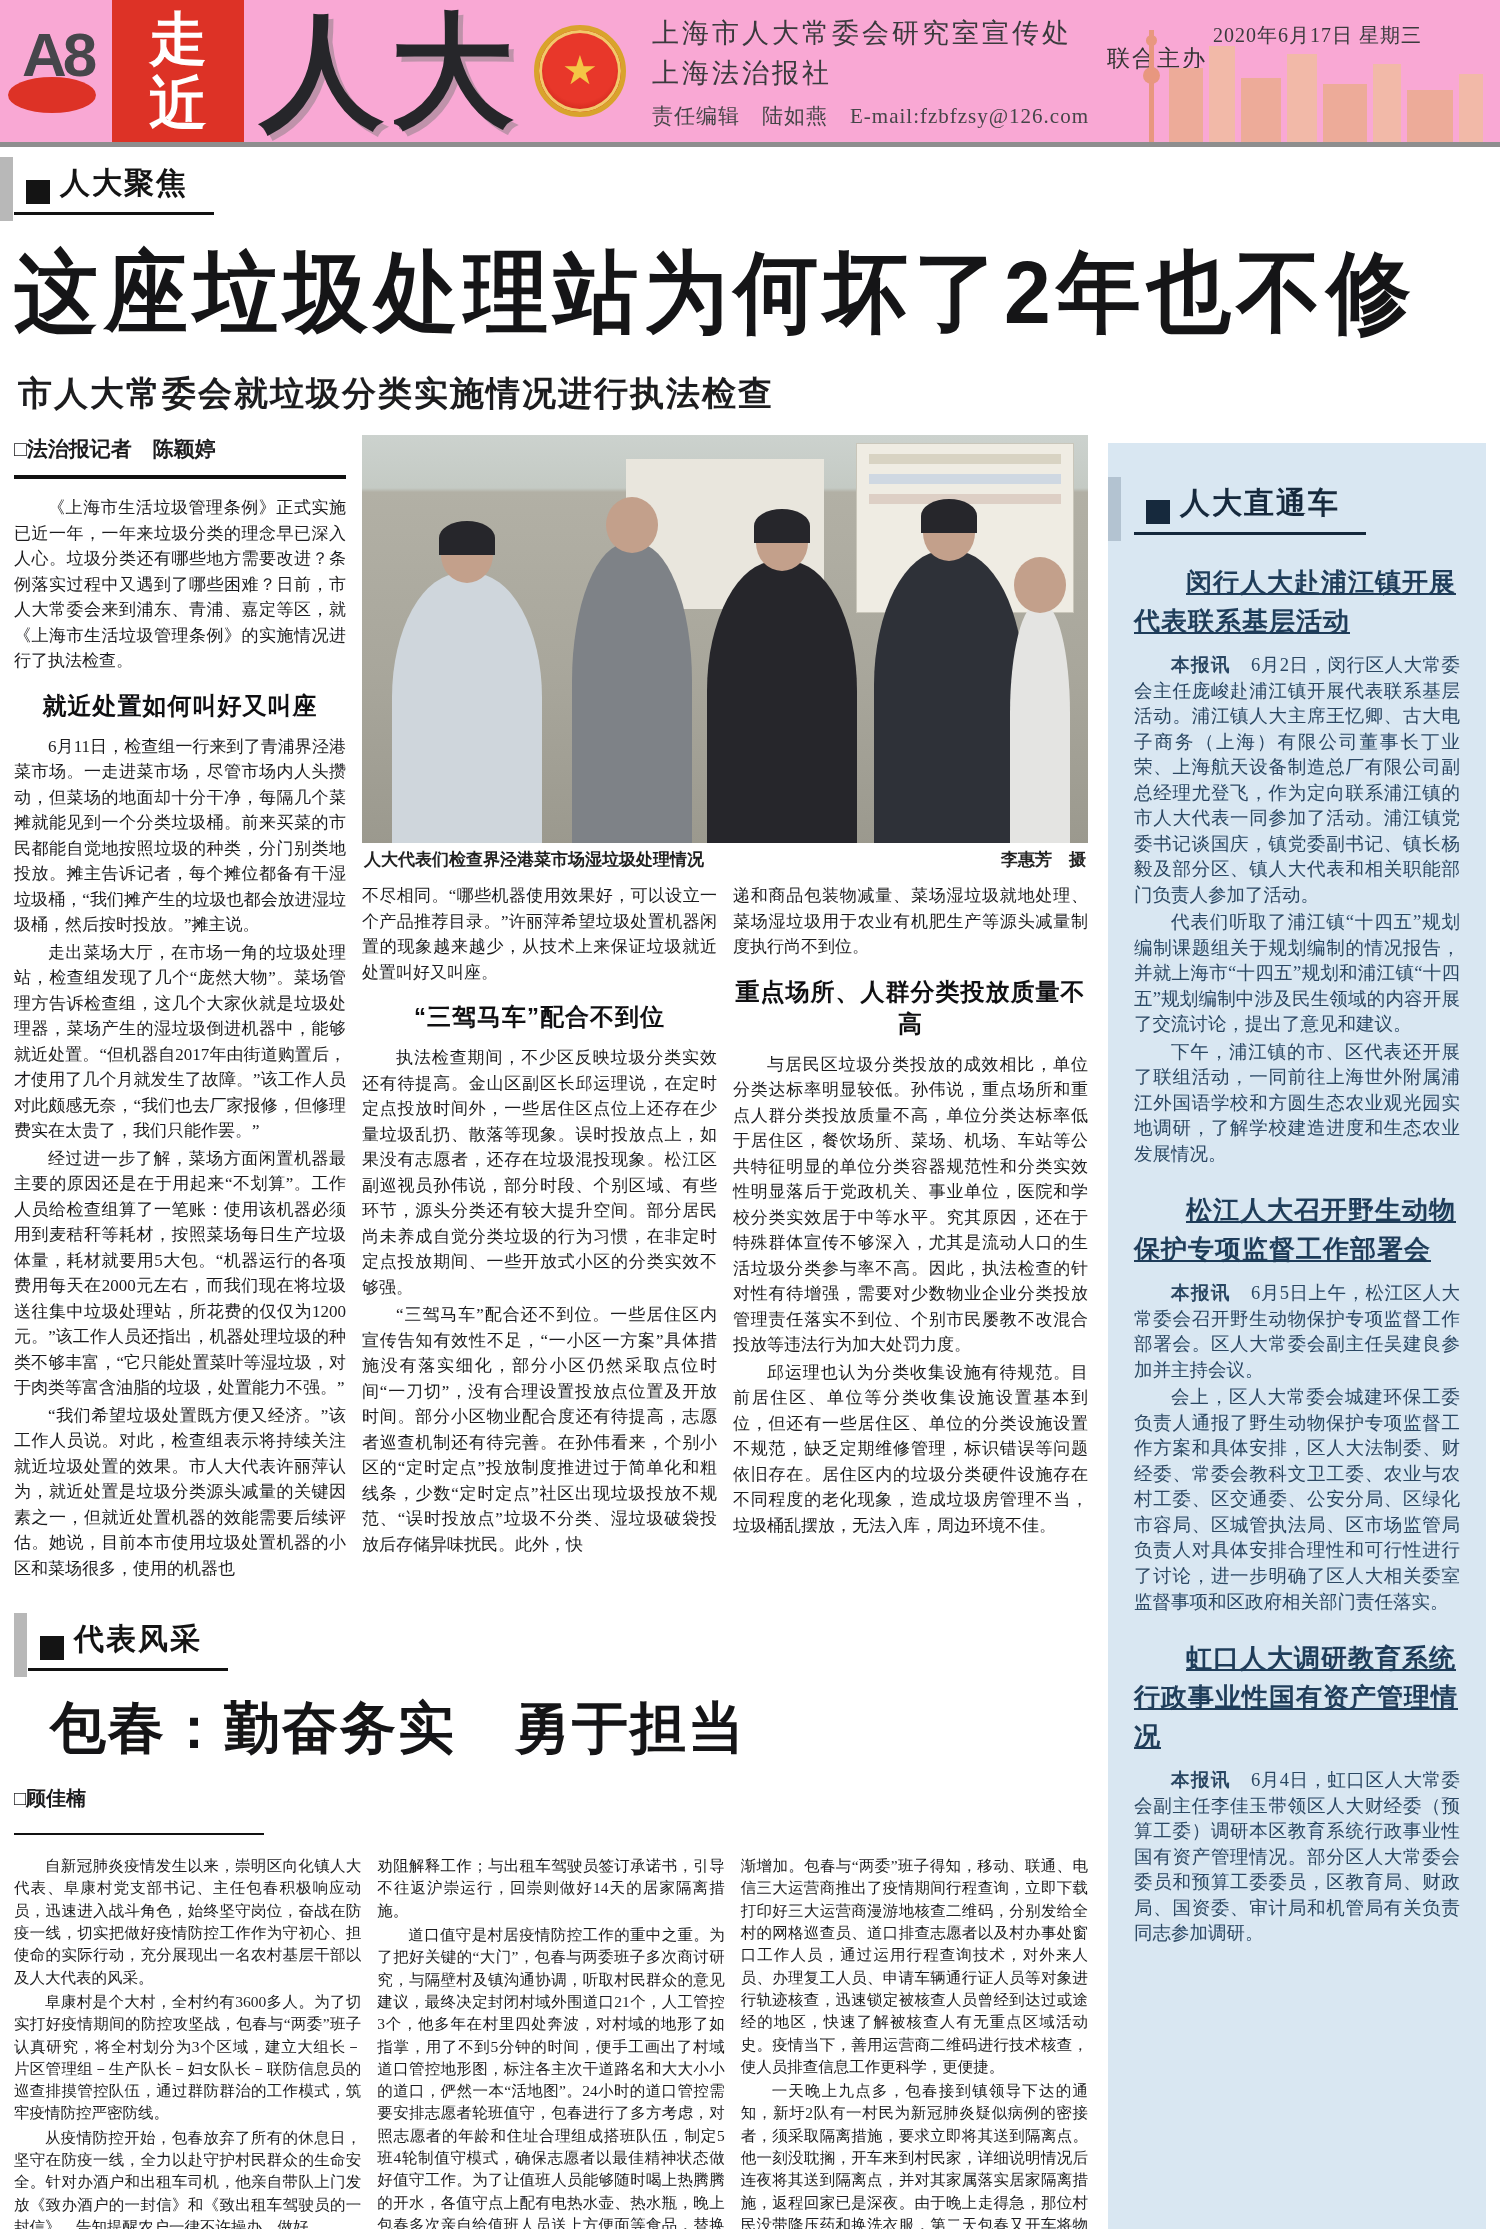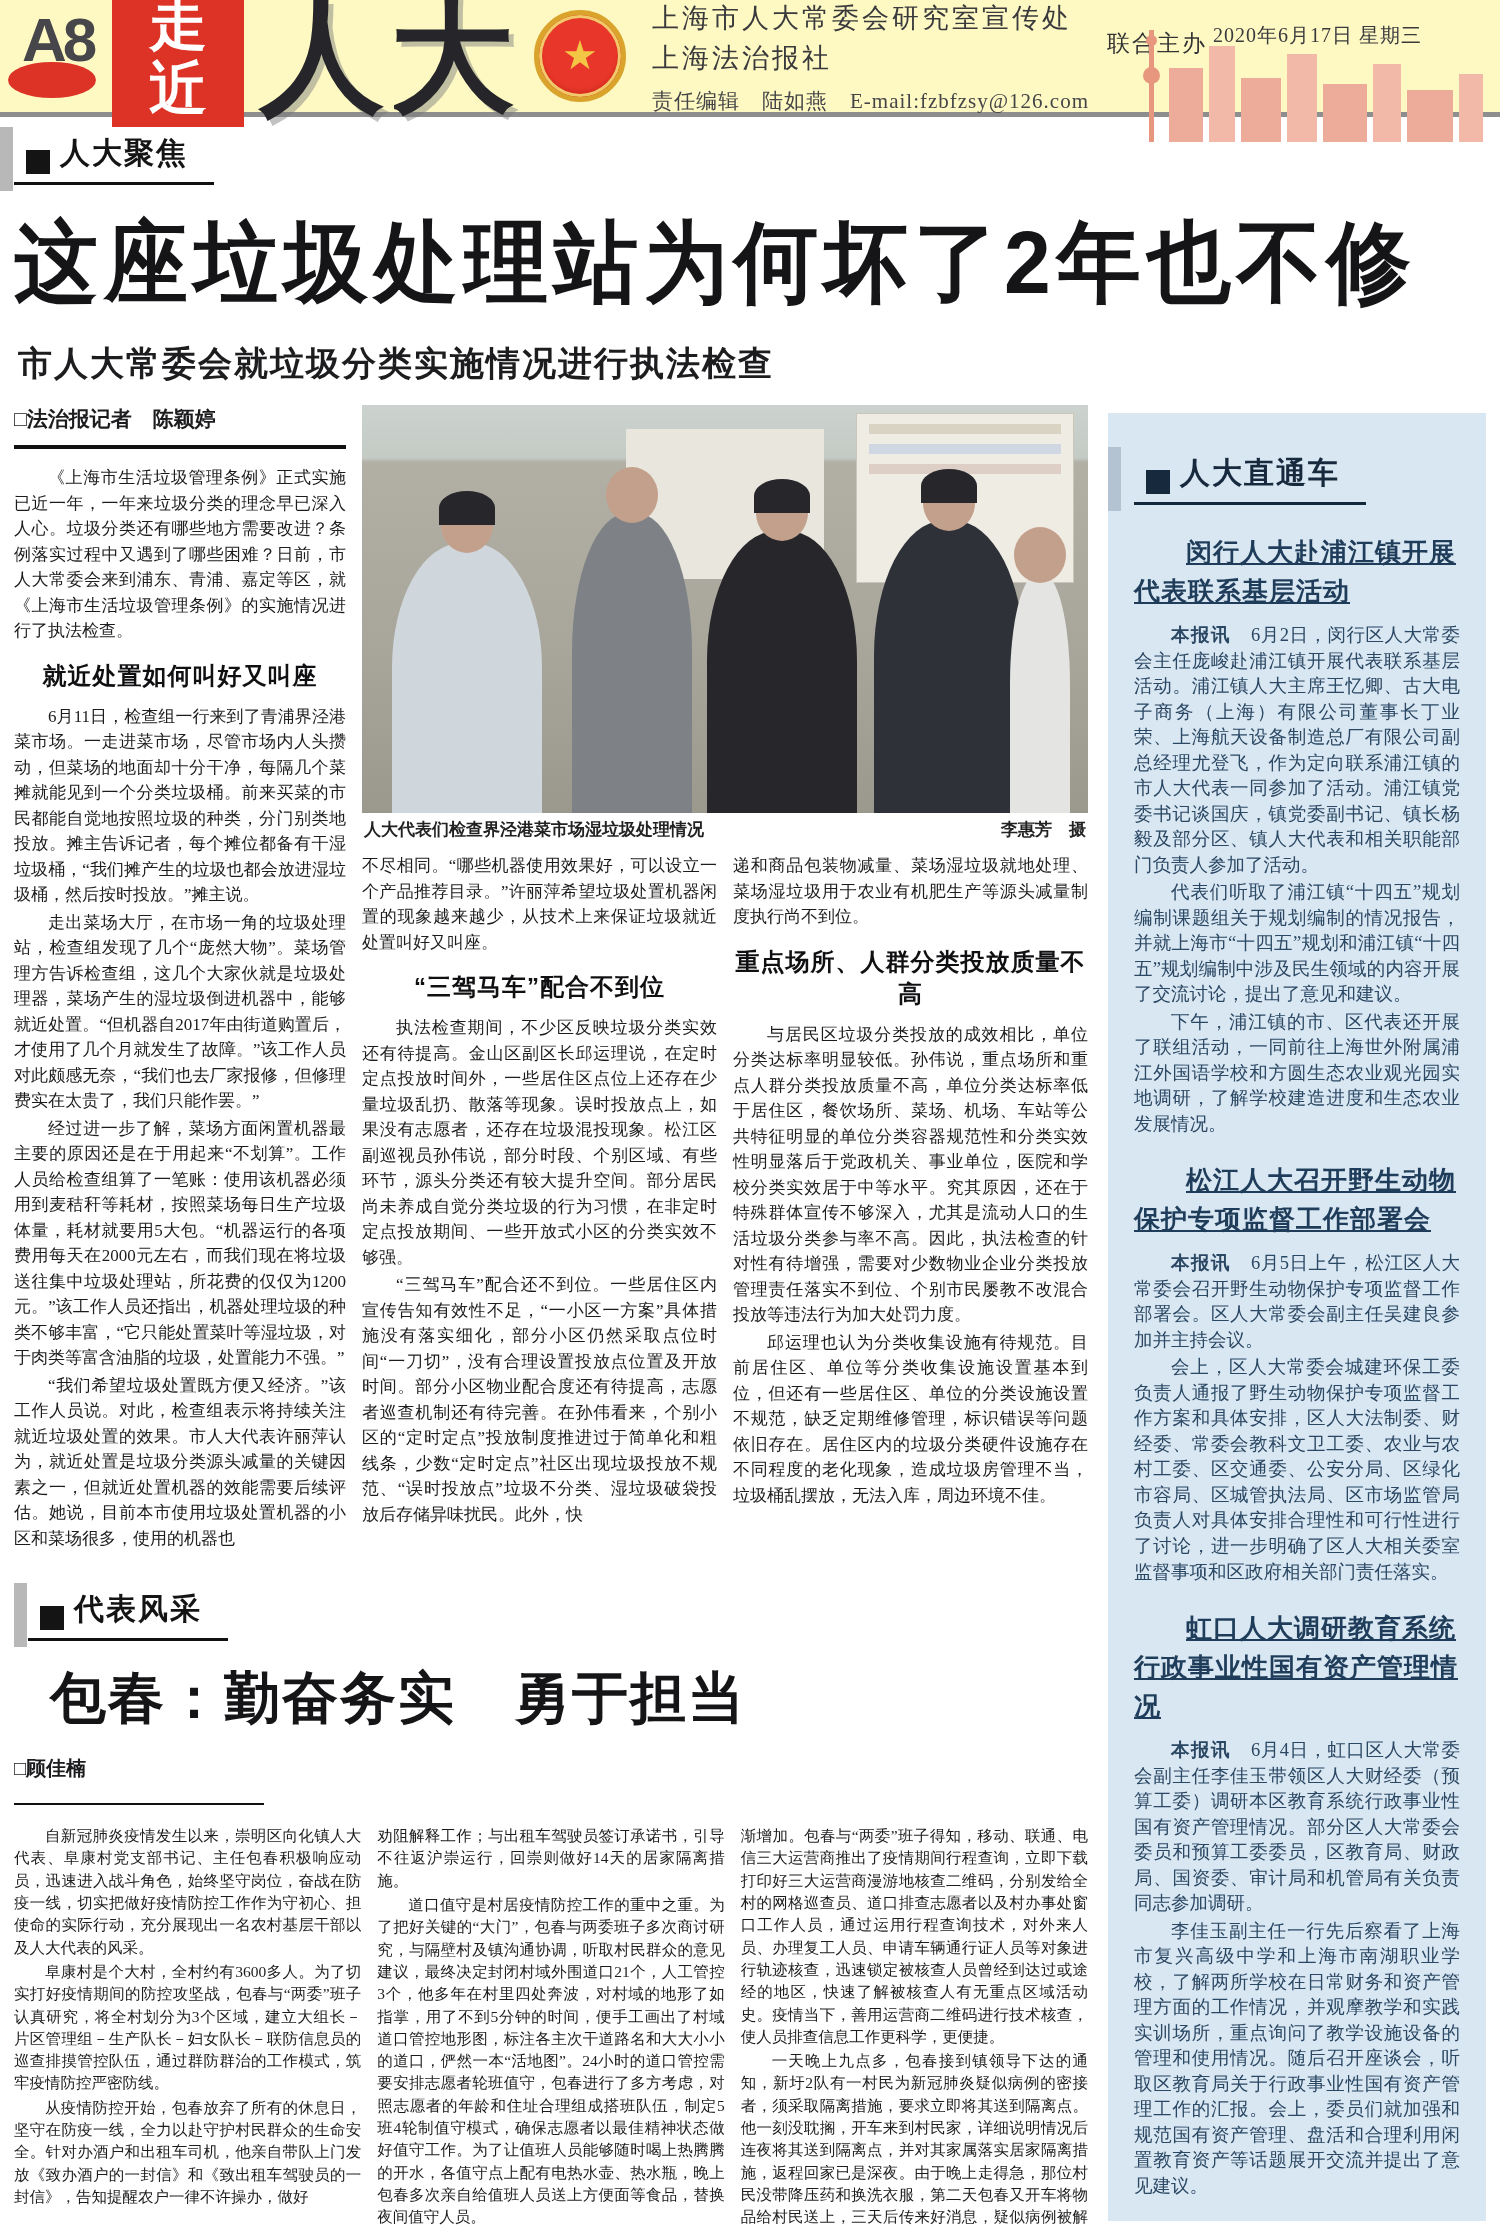--- a/index.html
+++ b/index.html
@@ -3,21 +3,21 @@
 <meta charset="utf-8">
 <style>
   * { box-sizing: border-box; margin: 0; padding: 0; }
   html,body { background:#e9e9e9; }
   .page {
     position: relative; width: 1500px; height: 2229px; margin: 0 auto;
     background: #fff; overflow: hidden;
     font-family: "Liberation Serif", serif; color: #1c1c1e;
   }
   
-  .masthead { position: relative; height: 112px; background: #fef9c3; display: flex; align-items: center; }
+  .masthead { position: relative; height: 142px; background: #f9a8d4; display: flex; align-items: center; }
   .edition { position: relative; width: 112px; height: 120px; flex: 0 0 112px; }
   .edition-oval { position: absolute; left: 8px; top: 66px; width: 88px; height: 36px; background: #dd3226; border-radius: 50%; }
   .edition-text { position: absolute; left: 22px; top: 8px; font-family: "Liberation Sans", sans-serif; font-weight: 900; font-size: 62px; color: #46464b; letter-spacing: -4px; }
   .red-box { width: 132px; height: 142px; background: #dd3226; color: #fff; display: flex; flex-direction: column; align-items: center; justify-content: center; font-family: "Liberation Sans", sans-serif; font-weight: 900; }
   .red-box span { font-size: 58px; line-height: 64px; }
   .masthead-title { font-family: "Liberation Sans", sans-serif; font-weight: 900; font-size: 124px; line-height: 1; color: #26262a; margin: 0 14px 0 16px; letter-spacing: 6px; text-shadow: 5px 5px 0 rgba(120,120,120,.45); }
   .emblem { position: relative; width: 92px; height: 92px; border-radius: 50%; background: radial-gradient(circle at 50% 45%, #e8372a 58%, #d32a1e 72%); border: 5px solid #d9a32c; box-shadow: inset 0 0 0 3px #f1c96a; flex: 0 0 92px; display:flex; align-items:center; justify-content:center; }
   .emblem-star { color: #f4c645; font-size: 40px; line-height: 1; }
   .org-block { margin-left: 26px; color: #3a3a3d; }
   .org-line { font-size: 27px; letter-spacing: 3px; line-height: 40px; font-family: "Liberation Serif", serif; }
@@ -209,17 +209,16 @@
       <div>
           <div class="sb-title">闵行人大赴浦江镇开展代表联系基层活动</div>
           <p class="sb-p"><b>本报讯　</b>6月2日，闵行区人大常委会主任庞峻赴浦江镇开展代表联系基层活动。浦江镇人大主席王忆卿、古大电子商务（上海）有限公司董事长丁业荣、上海航天设备制造总厂有限公司副总经理尤登飞，作为定向联系浦江镇的市人大代表一同参加了活动。浦江镇党委书记谈国庆，镇党委副书记、镇长杨毅及部分区、镇人大代表和相关职能部门负责人参加了活动。</p>
           <p class="sb-p">代表们听取了浦江镇“十四五”规划编制课题组关于规划编制的情况报告，并就上海市“十四五”规划和浦江镇“十四五”规划编制中涉及民生领域的内容开展了交流讨论，提出了意见和建议。</p>
           <p class="sb-p">下午，浦江镇的市、区代表还开展了联组活动，一同前往上海世外附属浦江外国语学校和方圆生态农业观光园实地调研，了解学校建造进度和生态农业发展情况。</p>
           <div class="sb-title">松江人大召开野生动物保护专项监督工作部署会</div>
           <p class="sb-p"><b>本报讯　</b>6月5日上午，松江区人大常委会召开野生动物保护专项监督工作部署会。区人大常委会副主任吴建良参加并主持会议。</p>
           <p class="sb-p">会上，区人大常委会城建环保工委负责人通报了野生动物保护专项监督工作方案和具体安排，区人大法制委、财经委、常委会教科文卫工委、农业与农村工委、区交通委、公安分局、区绿化市容局、区城管执法局、区市场监管局负责人对具体安排合理性和可行性进行了讨论，进一步明确了区人大相关委室监督事项和区政府相关部门责任落实。</p>
           <div class="sb-title">虹口人大调研教育系统行政事业性国有资产管理情况</div>
           <p class="sb-p"><b>本报讯　</b>6月4日，虹口区人大常委会副主任李佳玉带领区人大财经委（预算工委）调研本区教育系统行政事业性国有资产管理情况。部分区人大常委会委员和预算工委委员，区教育局、财政局、国资委、审计局和机管局有关负责同志参加调研。</p>
-          <p class="sb-p">李佳玉副主任一行先后察看了上海市复兴高级中学和上海市南湖职业学校，了解两所学校在日常财务和资产管理方面的工作情况，并观摩教学和实践实训场所，重点询问了教学设施设备的管理和使用情况。随后召开座谈会，听取区教育局关于行政事业性国有资产管理工作的汇报。会上，委员们就加强和规范国有资产管理、盘活和合理利用闲置教育资产等话题展开交流并提出了意见建议。</p>
         </div>
     </aside>
   </div>
 </div>
 
 </body></html>

